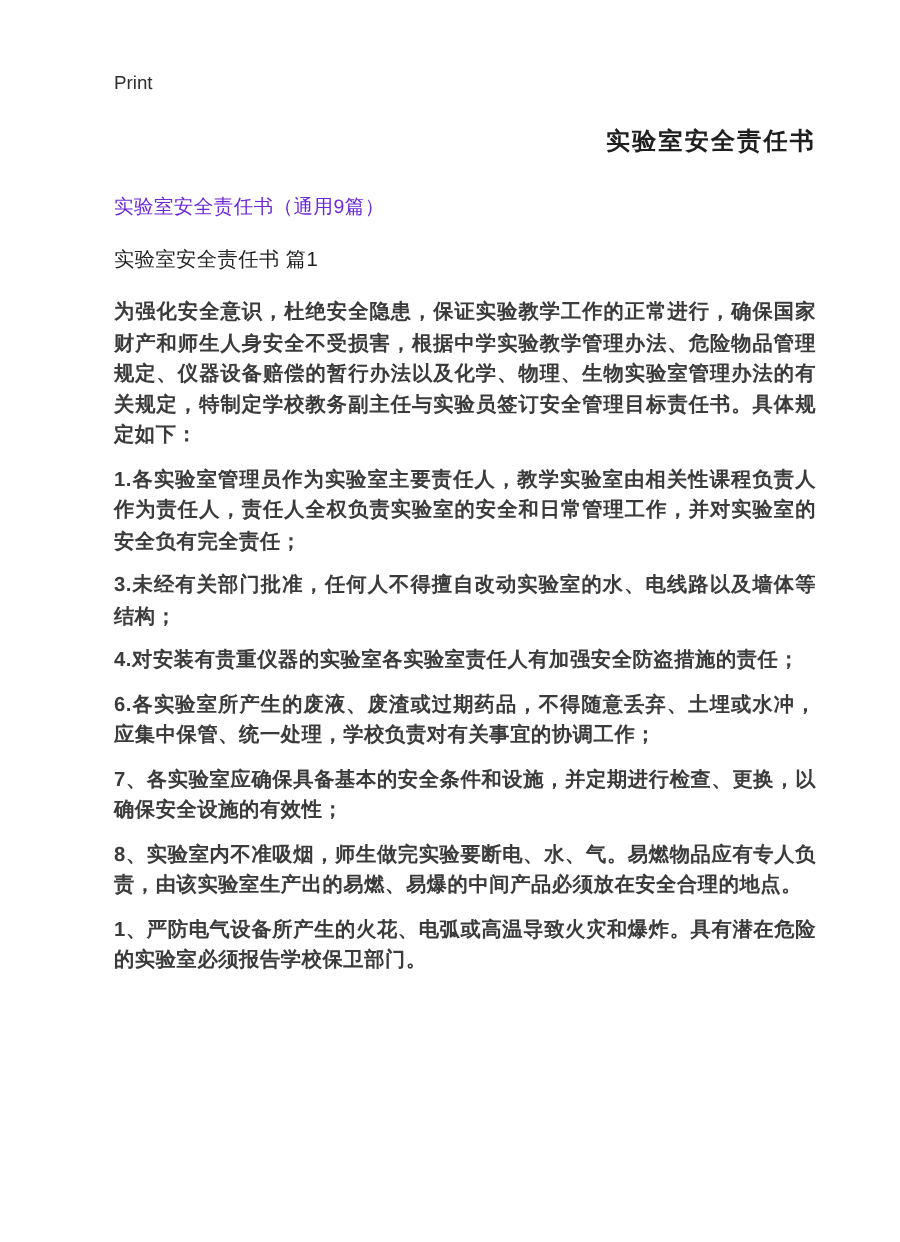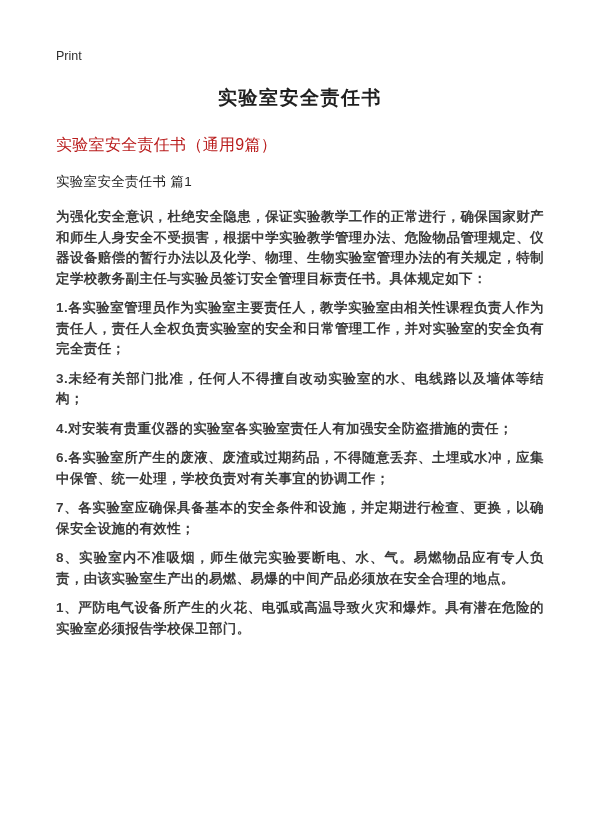--- a/index.html
+++ b/index.html
@@ -7,40 +7,41 @@
   body {
     width: 600px;
     height: 828px;
     overflow: hidden;
     position: relative;
     font-family: "Liberation Sans", sans-serif;
     color: #3b3b3b;
   }
   .page {
     padding: 46px 56px 0 56px;
+    margin-left: 20px;
   }
   .print-link {
     display: inline-block;
     font-size: 12.5px;
     color: #2f2f2f;
     text-decoration: none;
     cursor: pointer;
     margin-bottom: 22px;
   }
   .doc-title {
-    text-align: center;
-    font-size: 19px;
+    text-align: right;
+    font-size: 16px;
     font-weight: bold;
     color: #1f1f1f;
     letter-spacing: 1.5px;
     margin-bottom: 24px;
   }
   .doc-subtitle {
-    font-size: 16px;
-    color: #b91c1c;
+    font-size: 13px;
+    color: #6d28d9;
     margin-bottom: 17px;
     letter-spacing: 0.3px;
   }
   .section-heading {
     font-size: 13.5px;
     font-weight: normal;
     color: #1f1f1f;
     margin-bottom: 16px;
     letter-spacing: 0.3px;
   }

